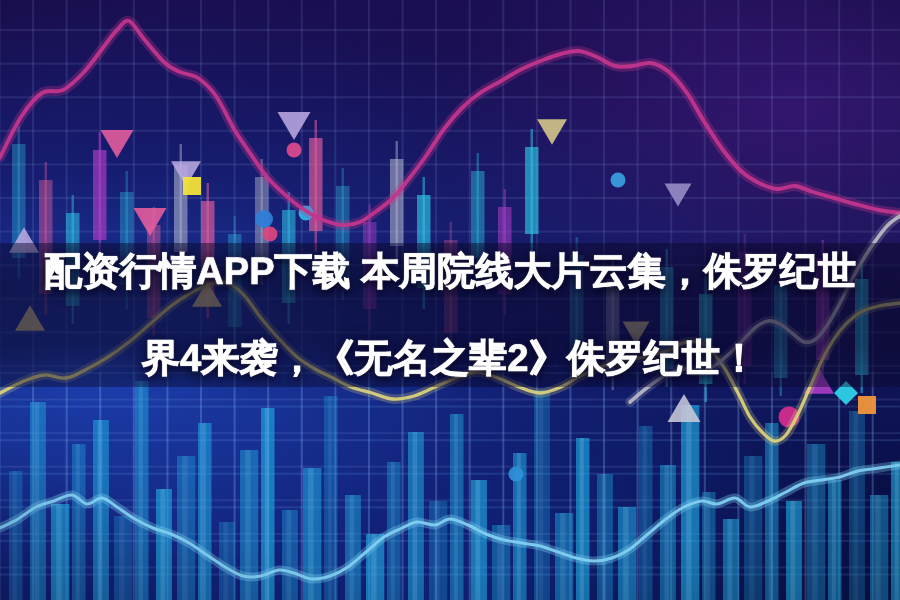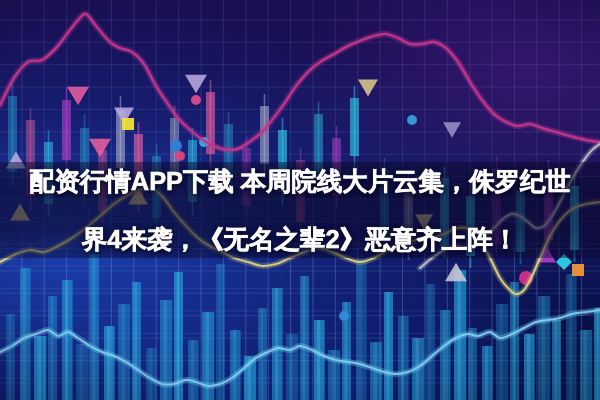--- a/index.html
+++ b/index.html
@@ -277,16 +277,16 @@
       <path d="M 420 268 C 422.00 266.33, 428.00 261.00, 432 258 C 436.00 255.00, 440.00 252.00, 444 250 C 448.00 248.00, 452.33 246.33, 456 246 C 459.67 245.67, 462.67 248.33, 466 248 C 469.33 247.67, 472.67 246.00, 476 244 C 479.33 242.00, 482.67 239.00, 486 236 C 489.33 233.00, 493.00 229.00, 496 226 C 499.00 223.00, 501.33 220.00, 504 218 C 506.67 216.00, 509.33 214.33, 512 214 C 514.67 213.67, 517.33 214.67, 520 216 C 522.67 217.33, 525.33 220.00, 528 222 C 530.67 224.00, 533.33 227.33, 536 228 C 538.67 228.67, 541.33 228.00, 544 226 C 546.67 224.00, 549.33 220.00, 552 216 C 554.67 212.00, 557.33 207.00, 560 202 C 562.67 197.00, 565.33 191.00, 568 186 C 570.67 181.00, 573.33 176.33, 576 172 C 578.67 167.67, 581.33 163.67, 584 160 C 586.67 156.33, 589.33 152.67, 592 150 C 594.67 147.33, 598.67 145.00, 600 144" fill="none" stroke="#b9b6c4" stroke-opacity="0.95" stroke-width="2.4" stroke-linecap="round" stroke-linejoin="round"></path>
       <path d="M 0 352 C 2.00 351.00, 8.00 348.33, 12 346 C 16.00 343.67, 20.00 340.00, 24 338 C 28.00 336.00, 32.00 335.33, 36 334 C 40.00 332.67, 44.33 329.67, 48 330 C 51.67 330.33, 54.67 335.67, 58 336 C 61.33 336.33, 64.67 331.67, 68 332 C 71.33 332.33, 74.33 335.67, 78 338 C 81.67 340.33, 86.00 343.67, 90 346 C 94.00 348.33, 98.00 350.33, 102 352 C 106.00 353.67, 110.00 354.33, 114 356 C 118.00 357.67, 122.00 359.67, 126 362 C 130.00 364.33, 134.00 367.33, 138 370 C 142.00 372.67, 146.00 375.67, 150 378 C 154.00 380.33, 158.00 383.00, 162 384 C 166.00 385.00, 170.00 384.67, 174 384 C 178.00 383.33, 182.33 380.33, 186 380 C 189.67 379.67, 192.33 381.00, 196 382 C 199.67 383.00, 204.00 385.67, 208 386 C 212.00 386.33, 216.00 385.33, 220 384 C 224.00 382.67, 228.00 380.67, 232 378 C 236.00 375.33, 240.00 371.33, 244 368 C 248.00 364.67, 252.00 360.67, 256 358 C 260.00 355.33, 264.33 353.67, 268 352 C 271.67 350.33, 274.33 348.33, 278 348 C 281.67 347.67, 286.33 350.33, 290 350 C 293.67 349.67, 296.33 346.00, 300 346 C 303.67 346.00, 308.00 348.33, 312 350 C 316.00 351.67, 320.00 354.33, 324 356 C 328.00 357.67, 332.00 359.00, 336 360 C 340.00 361.00, 344.00 361.33, 348 362 C 352.00 362.67, 356.00 363.00, 360 364 C 364.00 365.00, 368.00 366.67, 372 368 C 376.00 369.33, 380.00 371.00, 384 372 C 388.00 373.00, 392.00 374.00, 396 374 C 400.00 374.00, 404.00 373.33, 408 372 C 412.00 370.67, 416.00 368.67, 420 366 C 424.00 363.33, 428.00 359.33, 432 356 C 436.00 352.67, 440.00 349.00, 444 346 C 448.00 343.00, 452.00 340.00, 456 338 C 460.00 336.00, 464.33 334.33, 468 334 C 471.67 333.67, 474.33 336.33, 478 336 C 481.67 335.67, 486.33 331.67, 490 332 C 493.67 332.33, 496.33 337.67, 500 338 C 503.67 338.33, 508.00 335.67, 512 334 C 516.00 332.33, 520.00 330.00, 524 328 C 528.00 326.00, 532.00 323.33, 536 322 C 540.00 320.67, 544.00 320.67, 548 320 C 552.00 319.33, 556.00 319.00, 560 318 C 564.00 317.00, 567.67 315.00, 572 314 C 576.33 313.00, 581.33 312.67, 586 312 C 590.67 311.33, 597.67 310.33, 600 310" fill="none" stroke="#7fd0f2" stroke-opacity="0.34" stroke-width="6" stroke-linecap="round" stroke-linejoin="round"></path>
       <path d="M 0 352 C 2.00 351.00, 8.00 348.33, 12 346 C 16.00 343.67, 20.00 340.00, 24 338 C 28.00 336.00, 32.00 335.33, 36 334 C 40.00 332.67, 44.33 329.67, 48 330 C 51.67 330.33, 54.67 335.67, 58 336 C 61.33 336.33, 64.67 331.67, 68 332 C 71.33 332.33, 74.33 335.67, 78 338 C 81.67 340.33, 86.00 343.67, 90 346 C 94.00 348.33, 98.00 350.33, 102 352 C 106.00 353.67, 110.00 354.33, 114 356 C 118.00 357.67, 122.00 359.67, 126 362 C 130.00 364.33, 134.00 367.33, 138 370 C 142.00 372.67, 146.00 375.67, 150 378 C 154.00 380.33, 158.00 383.00, 162 384 C 166.00 385.00, 170.00 384.67, 174 384 C 178.00 383.33, 182.33 380.33, 186 380 C 189.67 379.67, 192.33 381.00, 196 382 C 199.67 383.00, 204.00 385.67, 208 386 C 212.00 386.33, 216.00 385.33, 220 384 C 224.00 382.67, 228.00 380.67, 232 378 C 236.00 375.33, 240.00 371.33, 244 368 C 248.00 364.67, 252.00 360.67, 256 358 C 260.00 355.33, 264.33 353.67, 268 352 C 271.67 350.33, 274.33 348.33, 278 348 C 281.67 347.67, 286.33 350.33, 290 350 C 293.67 349.67, 296.33 346.00, 300 346 C 303.67 346.00, 308.00 348.33, 312 350 C 316.00 351.67, 320.00 354.33, 324 356 C 328.00 357.67, 332.00 359.00, 336 360 C 340.00 361.00, 344.00 361.33, 348 362 C 352.00 362.67, 356.00 363.00, 360 364 C 364.00 365.00, 368.00 366.67, 372 368 C 376.00 369.33, 380.00 371.00, 384 372 C 388.00 373.00, 392.00 374.00, 396 374 C 400.00 374.00, 404.00 373.33, 408 372 C 412.00 370.67, 416.00 368.67, 420 366 C 424.00 363.33, 428.00 359.33, 432 356 C 436.00 352.67, 440.00 349.00, 444 346 C 448.00 343.00, 452.00 340.00, 456 338 C 460.00 336.00, 464.33 334.33, 468 334 C 471.67 333.67, 474.33 336.33, 478 336 C 481.67 335.67, 486.33 331.67, 490 332 C 493.67 332.33, 496.33 337.67, 500 338 C 503.67 338.33, 508.00 335.67, 512 334 C 516.00 332.33, 520.00 330.00, 524 328 C 528.00 326.00, 532.00 323.33, 536 322 C 540.00 320.67, 544.00 320.67, 548 320 C 552.00 319.33, 556.00 319.00, 560 318 C 564.00 317.00, 567.67 315.00, 572 314 C 576.33 313.00, 581.33 312.67, 586 312 C 590.67 311.33, 597.67 310.33, 600 310" fill="none" stroke="#7fd0f2" stroke-opacity="0.95" stroke-width="2" stroke-linecap="round" stroke-linejoin="round"></path>
     </svg>
 
   <div class="layer" id="bgVignette"></div>
 
   <div id="band"></div>
   <div id="headline">
     <div class="hl l1">配资行情APP下载 本周院线大片云集，侏罗纪世</div>
-    <div class="hl l2">界4来袭，《无名之辈2》恶意齐上阵！</div>
+    <div class="hl l2">界4来袭，《无名之辈2》侏罗纪世！</div>
   </div>
 
 </div>
 
 </body></html>

